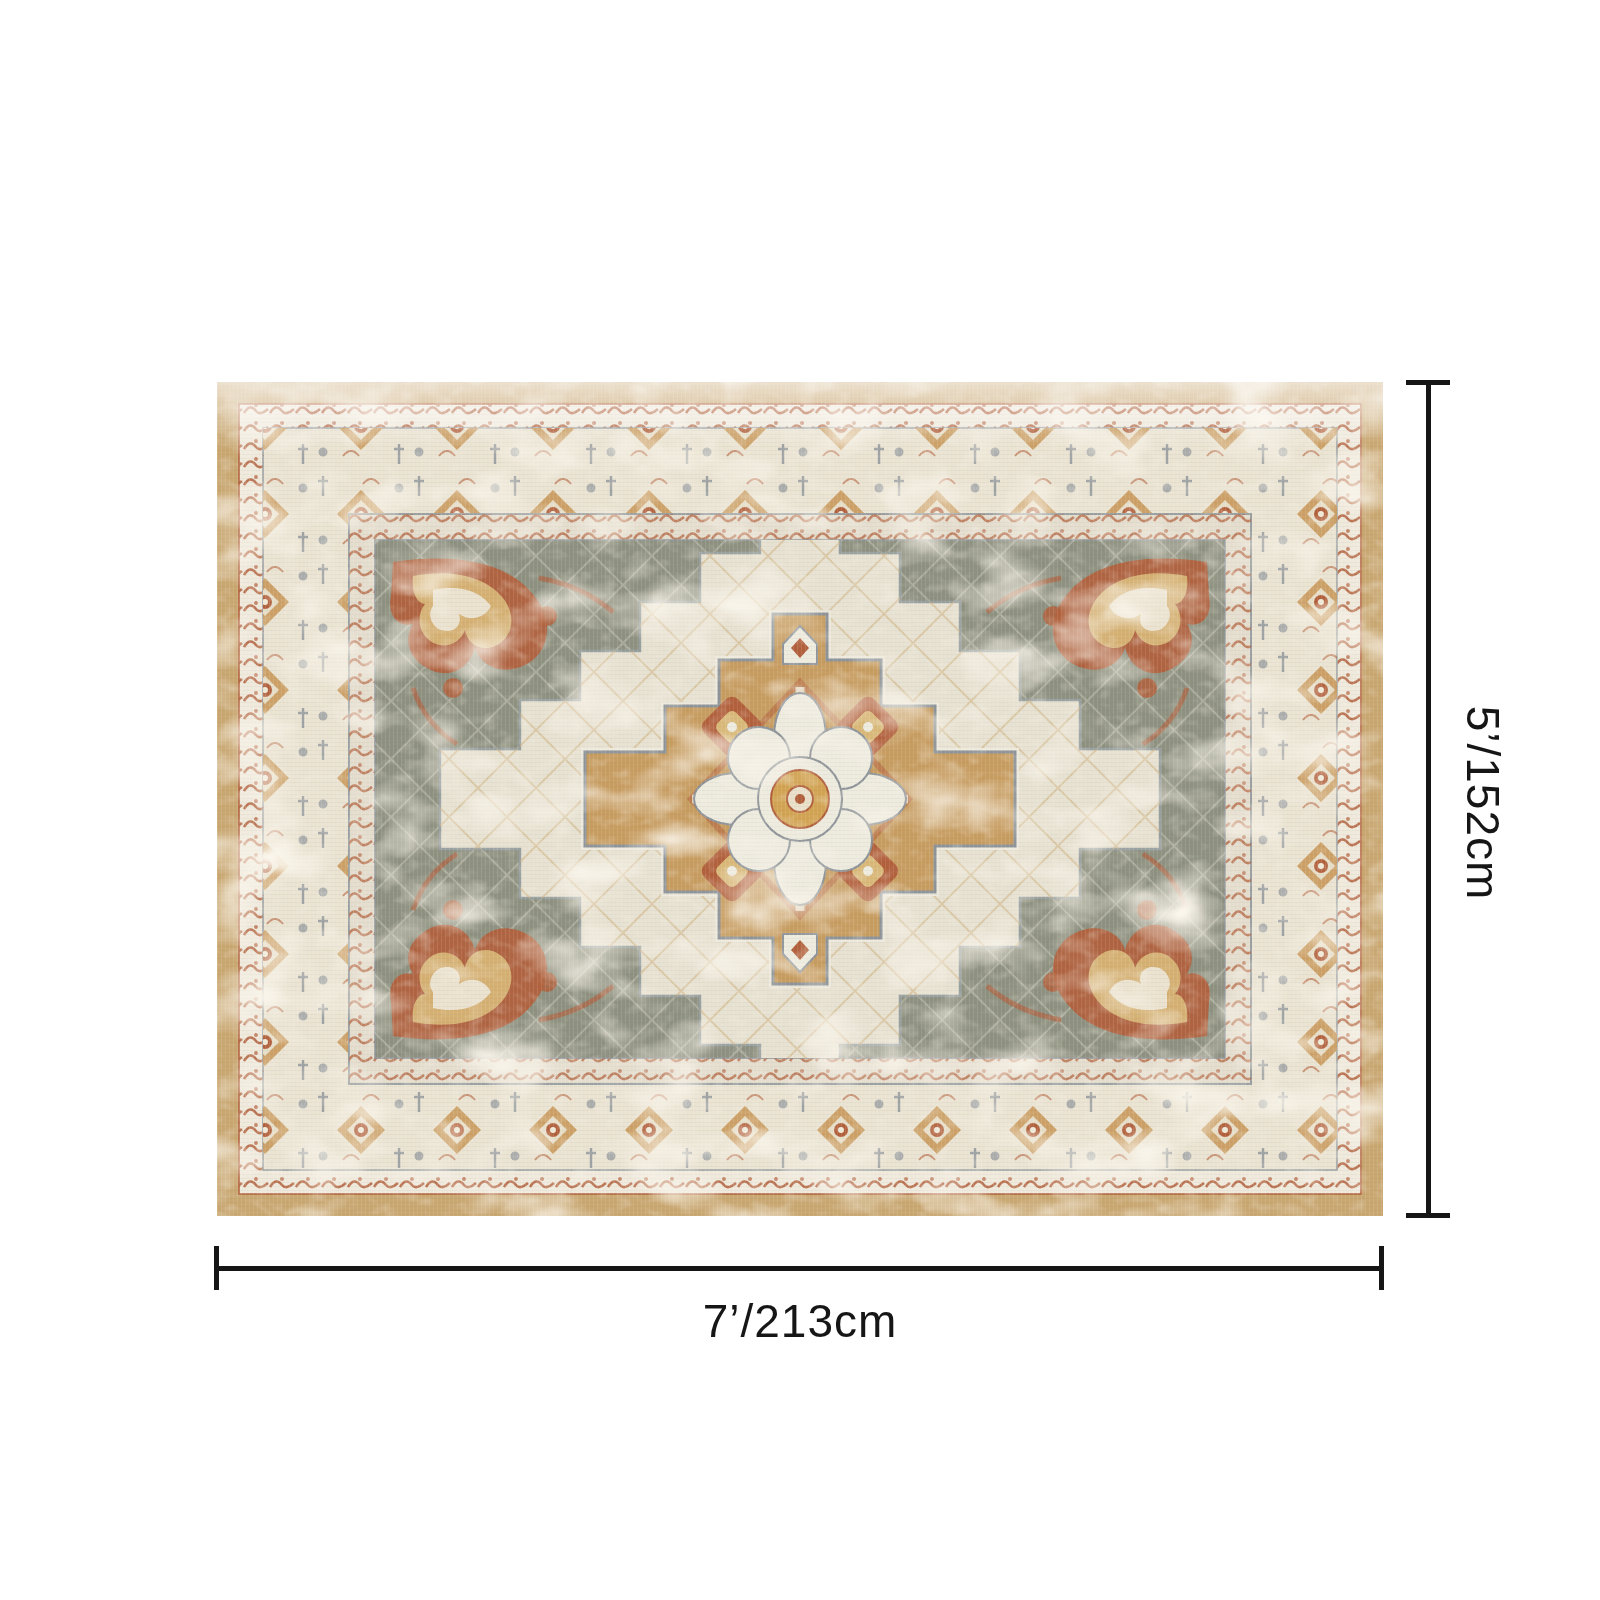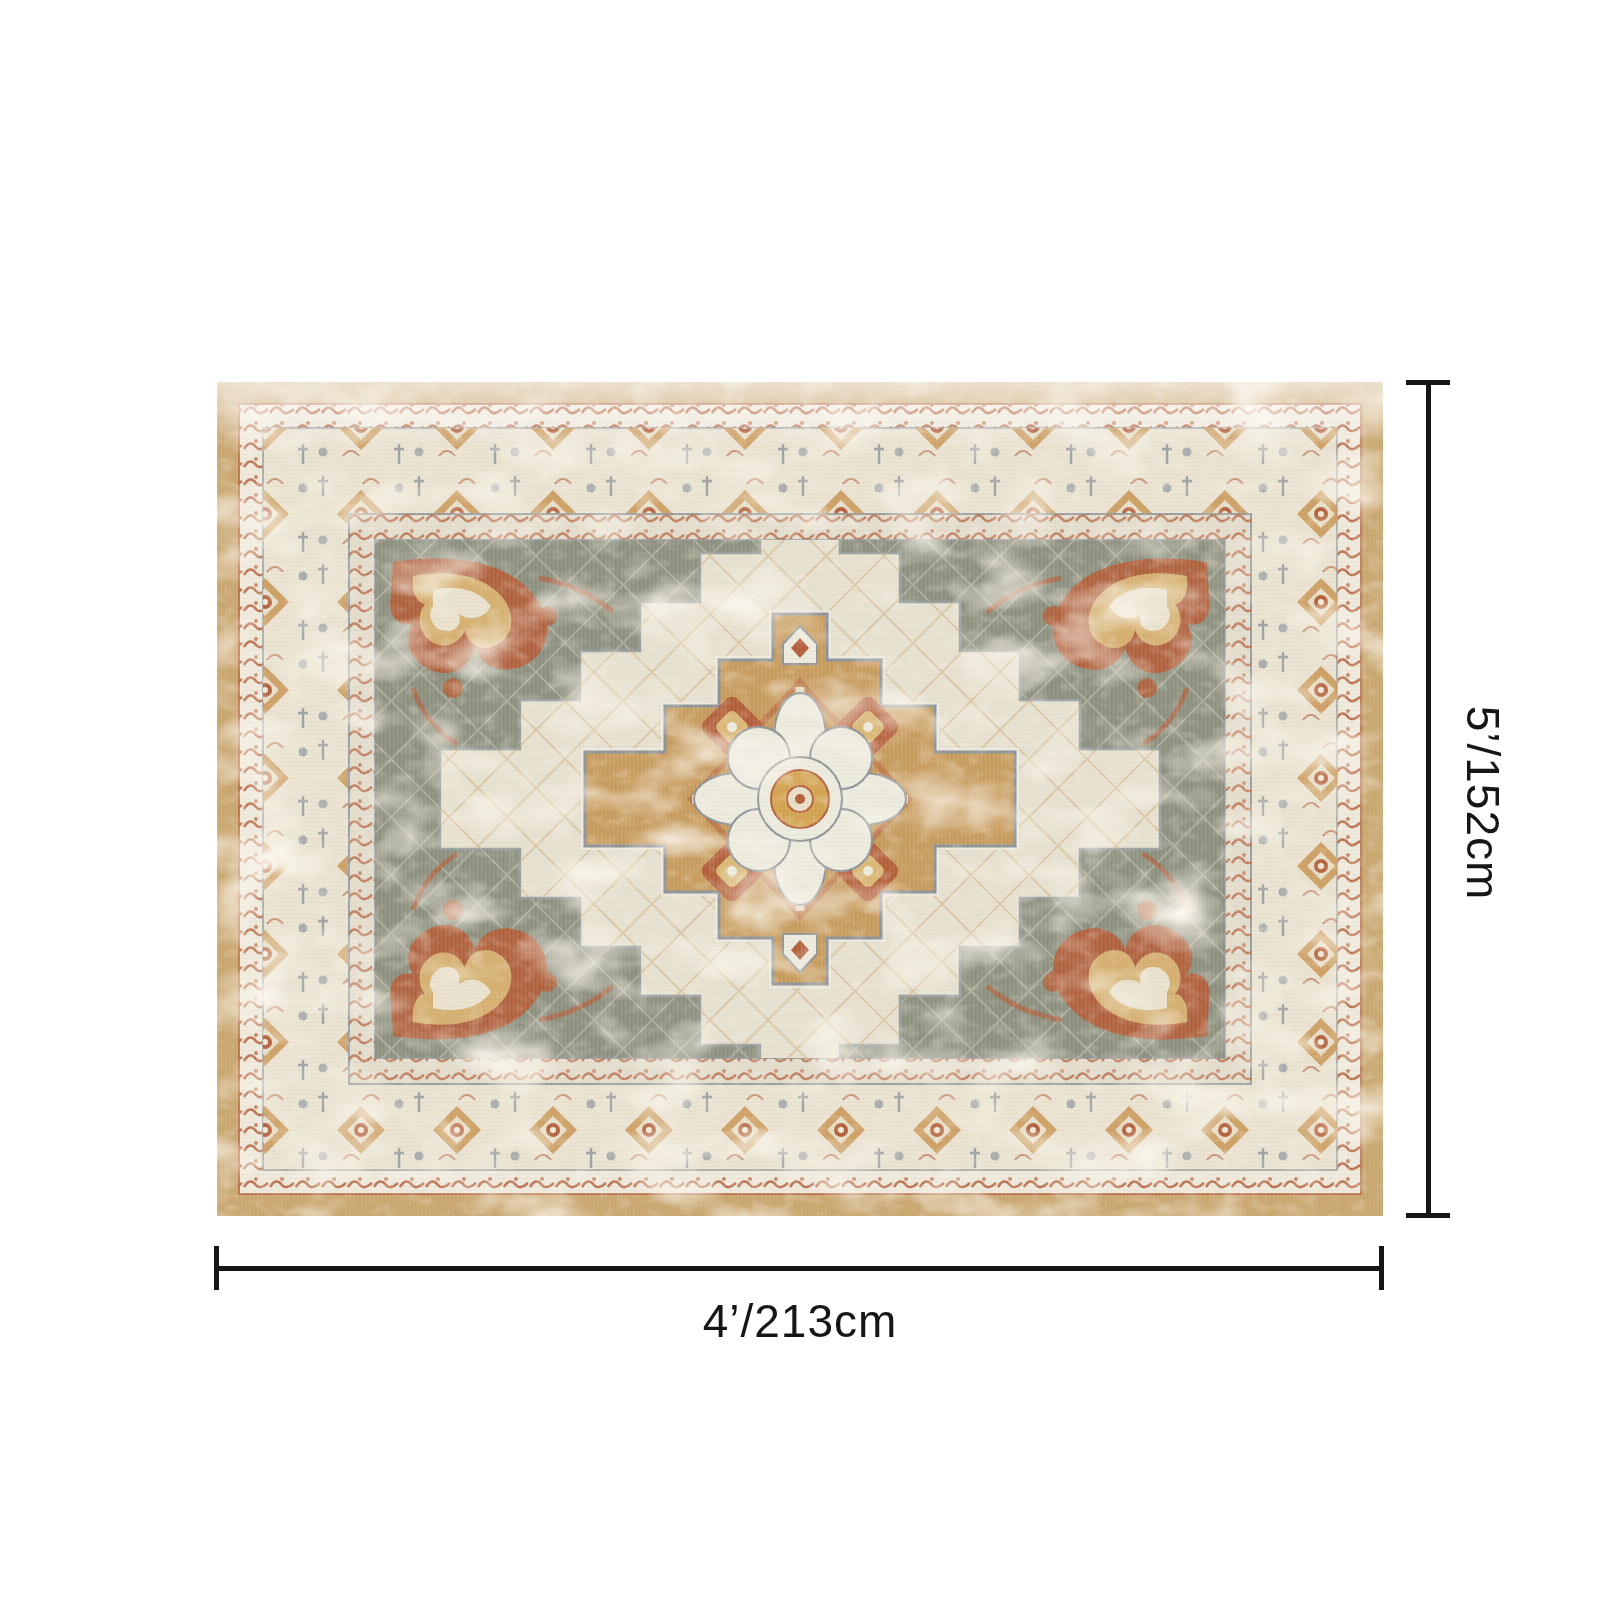--- a/index.html
+++ b/index.html
@@ -214,15 +214,15 @@
   </svg>
 
   <div class="dim" style="left:1406px;top:380px;width:44px;height:5px;"></div>
   <div class="dim" style="left:1426px;top:380px;width:5px;height:838px;"></div>
   <div class="dim" style="left:1406px;top:1213px;width:44px;height:5px;"></div>
   <div class="dim-label dim-label-right">5’/152cm</div>
 
   <div class="dim" style="left:214px;top:1246px;width:5px;height:44px;"></div>
   <div class="dim" style="left:214px;top:1266px;width:1170px;height:5px;"></div>
   <div class="dim" style="left:1379px;top:1246px;width:5px;height:44px;"></div>
-  <div class="dim-label dim-label-bottom">4’/213cm</div>
+  <div class="dim-label dim-label-bottom">7’/213cm</div>
 
 </div>
 
 </body></html>

